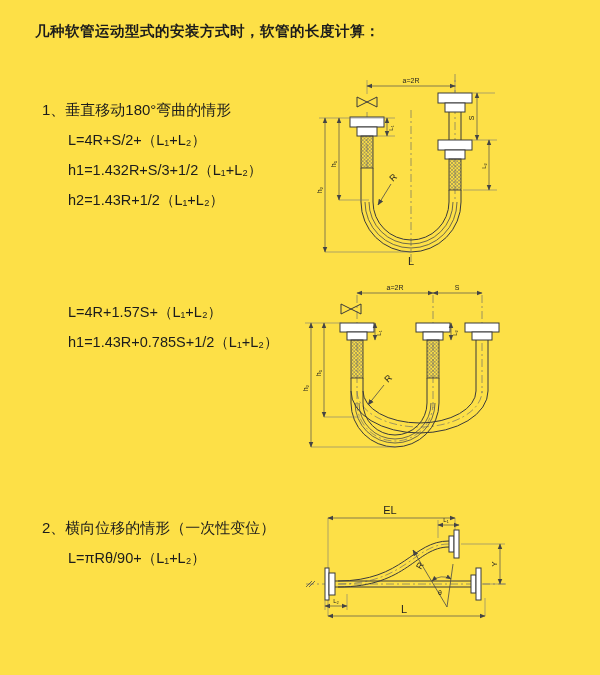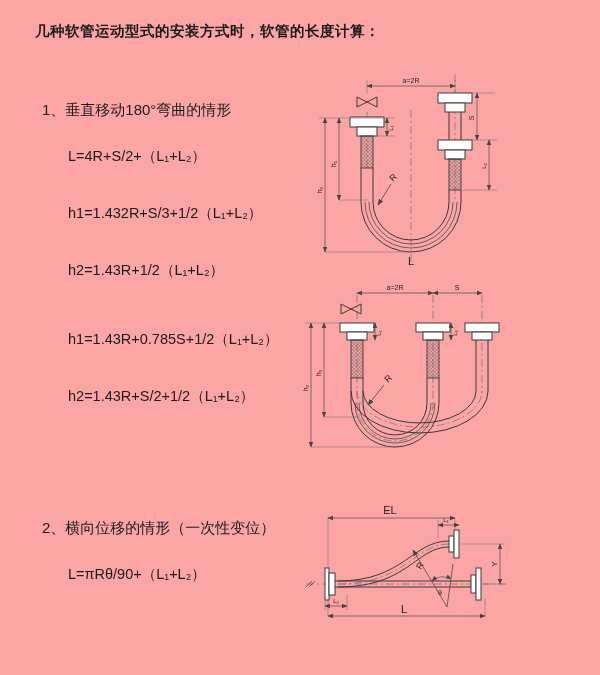--- a/index.html
+++ b/index.html
@@ -1,27 +1,27 @@
 <!DOCTYPE html>
 <html><head>
 <meta charset="utf-8">
 <style>
   html,body{margin:0;padding:0;background:#e8e8e8;}
   .page{
-    position:relative;width:600px;height:675px;background:#fca5a5;
+    position:relative;width:600px;height:675px;background:#fde047;
     font-family:"Liberation Sans","DejaVu Sans",sans-serif;
     color:#1c1c1c;overflow:hidden;
   }
   .title{
     position:absolute;left:35px;top:22px;font-size:14.5px;font-weight:700;
     letter-spacing:.5px;white-space:nowrap;
   }
   .sec{position:absolute;left:42px;width:270px;}
   .sec-heading{font-size:15px;font-weight:400;margin:0 0 11px 0;white-space:nowrap;}
-  .formula{margin-left:26px;height:30px;font-size:14.5px;white-space:nowrap;font-weight:500;margin-top:27px;}
+  .formula{margin-left:26px;height:30px;font-size:14.5px;white-space:nowrap;font-weight:500;}
   svg.diag{position:absolute;}
   svg.diag .draw{stroke:#3a3a3a;stroke-width:1;fill:none;}
   svg.diag .thin{stroke:#4a4a4a;stroke-width:.8;fill:none;}
   svg.diag .part{stroke:#3a3a3a;stroke-width:1;fill:#ffffff;}
   svg.diag .braid{stroke:#3a3a3a;stroke-width:.9;}
   svg.diag .cl{stroke:#6a6a6a;stroke-width:.65;fill:none;stroke-dasharray:8 3 2 3;}
   svg.diag .dim{stroke:#4f4f4f;stroke-width:.7;fill:none;}
   svg.diag .ext{stroke:#7a7a7a;stroke-width:.6;fill:none;}
   svg.diag text{fill:#1f1f1f;font-family:"Liberation Sans","DejaVu Sans",sans-serif;}
   svg.diag .t7{font-size:7px;}
@@ -38,22 +38,22 @@
   <div class="title">几种软管运动型式的安装方式时，软管的长度计算：</div>
 
   <section class="sec" style="top:101px">
     <div class="sec-heading">1、垂直移动180°弯曲的情形</div>
     <div class="formula">L=4R+S/2+（L₁+L₂）</div>
     <div class="formula">h1=1.432R+S/3+1/2（L₁+L₂）</div>
     <div class="formula">h2=1.43R+1/2（L₁+L₂）</div>
   </section>
 
   <section class="sec" style="top:303px">
+    <div class="formula">L=4R+1.57S+（L₁+L₂）</div>
     <div class="formula">h1=1.43R+0.785S+1/2（L₁+L₂）</div>
-    <div class="formula">h2=1.43R+S/2+1/2（L₁+L₂）</div>
   </section>
 
   <section class="sec" style="top:519px">
     <div class="sec-heading">2、横向位移的情形（一次性变位）</div>
     <div class="formula">L=πRθ/90+（L₁+L₂）</div>
   </section>
 
   <svg class="diag" style="left:305px;top:72px" width="290" height="196" viewBox="0 0 290 196">
     <defs>
       <marker id="m1" viewBox="0 0 10 10" refX="9" refY="5" markerWidth="8" markerHeight="8" orient="auto-start-reverse">

